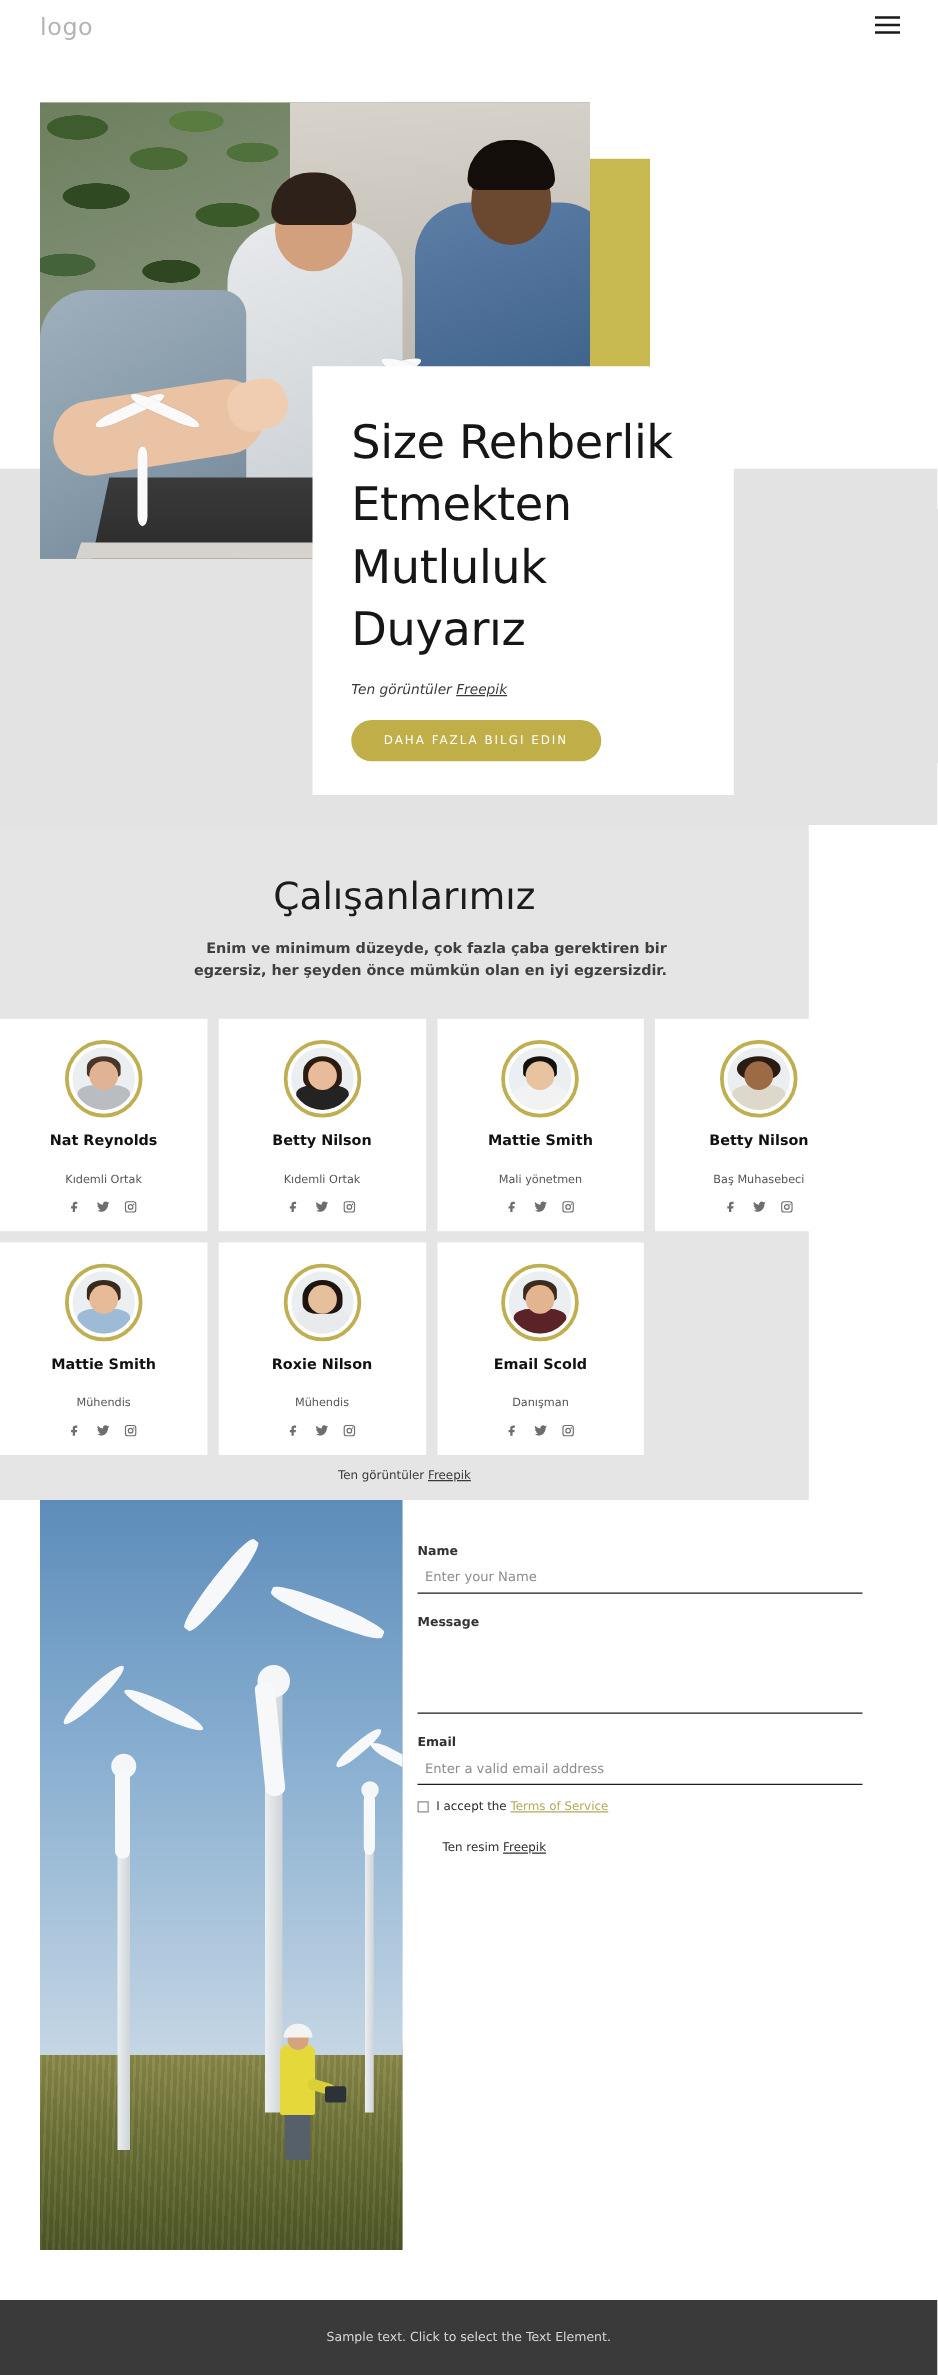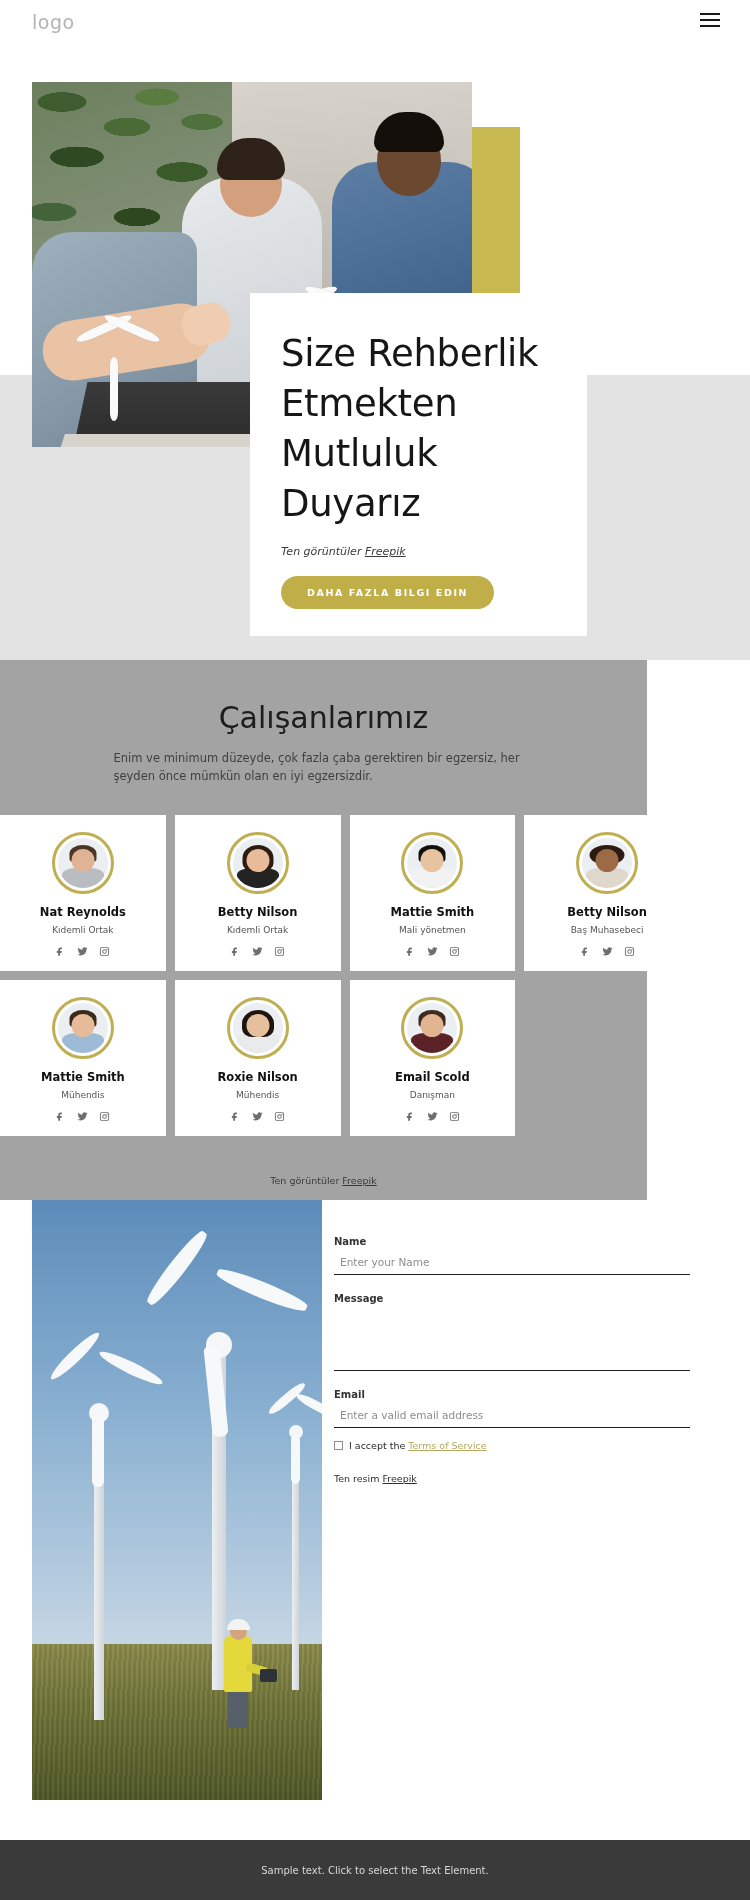--- a/index.html
+++ b/index.html
@@ -111,38 +111,38 @@
     font-family: "DejaVu Sans", "Liberation Sans", sans-serif;
   }
   .hero-sub {
     margin-top: 14px; font-size: 11.5px; line-height: 16px; color: #4c4c4c;
   }
   .hero-credit { margin-top: 16px; font-size: 11px; color: #3a3a3a; font-style: italic; }
   .hero-credit a { color:#3a3a3a; text-decoration: underline; }
   .btn-gold {
     display: inline-block; margin-top: 18px;
     background: #c0ae49; color: #ffffff; border: none;
-    font-size: 9.5px; letter-spacing: 1.6px; font-weight: 700;
+    font-size: 9.5px; letter-spacing: 1.6px; font-weight: 400;
     padding: 11px 26px; border-radius: 22px; cursor: pointer;
     font-family: "DejaVu Sans", "Liberation Sans", sans-serif;
   }
 
   
   .team {
     position: absolute; top: 660px; left: 0; width: 647px; height: 540px;
-    background: #a3a3a3;
+    background: #e5e5e5;
   }
   .team-title {
     text-align: center; padding-top: 40px;
     font-size: 30px; color: #1c1c1c; font-weight: 400;
     font-family: "DejaVu Sans", "Liberation Sans", sans-serif;
   }
   .team-sub {
-    margin: 14px auto 0; width: 420px; text-align: left;
-    font-size: 11.5px; line-height: 18px; color: #3f3f3f;
+    margin: 14px auto 0; width: 420px; text-align: right;
+    font-size: 11.5px; line-height: 18px; color: #3f3f3f; font-weight: bold;
   }
   .team-grid {
     margin: 30px auto 0; width: 690px;
     display: grid; grid-template-columns: repeat(4, 1fr); gap: 9px;
   }
   .member {
     background: #ffffff; padding: 17px 8px 14px; text-align: center;
   }
   .avatar-ring {
     width: 62px; height: 62px; margin: 0 auto;
@@ -152,21 +152,21 @@
   .avatar {
     width: 100%; height: 100%; border-radius: 50%; overflow: hidden; position: relative;
     background: #eceff1;
   }
   .av-head { position:absolute; left:50%; top:22%; width:46%; height:46%; transform:translateX(-50%); border-radius:50%; }
   .av-hair { position:absolute; left:50%; top:14%; width:54%; height:34%; transform:translateX(-50%); border-radius:50% 50% 18% 18%; }
   .av-body { position:absolute; left:50%; bottom:0; width:84%; height:40%; transform:translateX(-50%); border-radius:34% 34% 0 0; }
   .member-name {
     margin-top: 11px; font-size: 11.5px; font-weight: bold; color: #111;
   }
-  .member-role { margin-top: 6px; font-size: 9px; color: #555; }
+  .member-role { margin-top: 20px; font-size: 9px; color: #555; }
   .socials { margin-top: 11px; display: flex; justify-content: center; gap: 11px; }
   .socials svg { width: 11px; height: 11px; fill: #6e6e6e; }
   .team-credit {
     position: absolute; bottom: 14px; width: 100%; text-align: center;
     font-size: 9.5px; color: #3a3a3a;
   }
   .team-credit a { color:#3a3a3a; text-decoration: underline; }
 
   
   .contact {
@@ -218,21 +218,21 @@
   .accept-row { display:flex; align-items:center; gap:6px; margin-top: 12px; padding-left: 12px; }
   .accept-box { width: 9px; height: 9px; border: 1px solid #8d8d8d; background:#fff; }
   .accept-text { font-size: 9.5px; color: #2a2a2a; }
   .accept-text .tos { color: #b4a95e; }
   .btn-submit {
     display: block; width: calc(100% - 12px); margin: 13px 0 0 12px;
     background: #b5a334; color: #fff; border: none; border-radius: 20px;
     padding: 11px 0; font-size: 10px; font-weight: bold; letter-spacing: 1.4px;
     cursor: pointer; font-family: "DejaVu Sans", "Liberation Sans", sans-serif;
   }
-  .contact-credit { margin-top: 22px; padding-left: 12px; font-size: 9.5px; color: #2e2e2e; }
+  .contact-credit { margin-top: 22px; padding-left: 12px; font-size: 9.5px; color: #2e2e2e; margin-left: 20px; }
   .contact-credit a { color:#2e2e2e; text-decoration: underline; }
 
   
   .footer {
     position: absolute; left: 0; bottom: 0; width: 750px; height: 60px;
     background: #3a3a3a; display: flex; align-items: center; justify-content: center;
   }
   .footer-text { font-size: 10px; color: #d8d8d8; }
 </style>
 </head>

